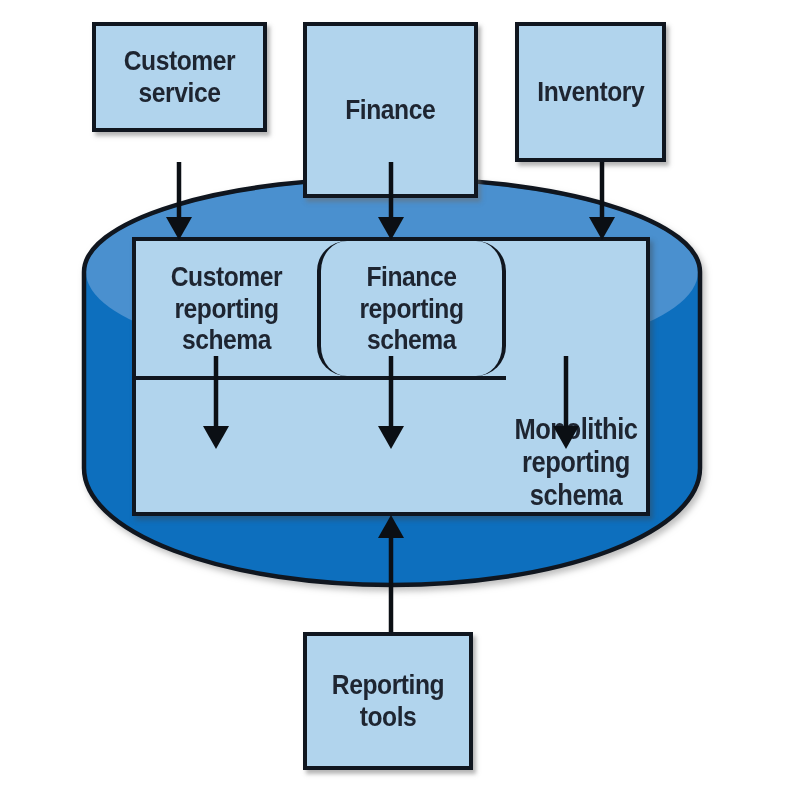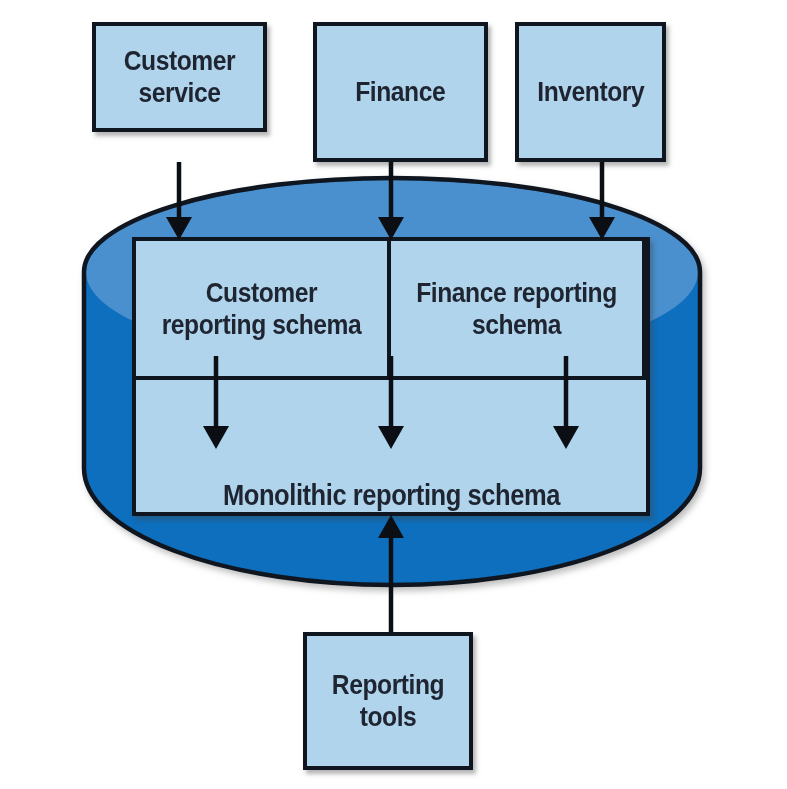--- a/index.html
+++ b/index.html
@@ -12,35 +12,35 @@
   .node{
     position:absolute;box-sizing:border-box;
     background:#b1d4ed;border:4px solid #10161f;
     display:flex;align-items:center;justify-content:center;text-align:center;
     color:#1e2531;font-weight:700;font-size:28px;line-height:1.14;
     box-shadow:3px 4px 4px rgba(110,110,110,0.5);
     z-index:2;
   }
   .cond{display:block;transform:scaleX(0.88);transform-origin:50% 50%;letter-spacing:-0.5px;}
   .box-customer-service{left:92px;top:22px;width:175px;height:110px;}
-  .box-finance{left:313px;top:22px;width:175px;height:140px;}
+  .box-finance{left:303px;top:22px;width:175px;height:176px;}
   .box-inventory{left:515px;top:22px;width:151px;height:140px;}
   .box-reporting-tools{left:303px;top:632px;width:170px;height:138px;}
   .grid{
     position:absolute;left:132px;top:237px;width:518px;height:279px;
     box-sizing:border-box;border:4px solid #10161f;background:#b1d4ed;
     box-shadow:3px 4px 5px rgba(60,70,80,0.45);
-    display:flex;flex-direction:column;z-index:2;
+    display:flex;flex-direction:row;z-index:2;
   }
   .schema-row{display:flex;height:135px;border-bottom:4px solid #10161f;}
   .cell{
     flex:1;display:flex;align-items:center;justify-content:center;text-align:center;
     color:#1e2531;font-weight:700;font-size:28px;line-height:1.14;box-sizing:border-box;
   }
-  .cell.mid{border-left:4px solid #10161f;border-right:4px solid #10161f;}
+  .cell.mid{border-left:4px solid #10161f;border-right:4px solid #10161f;border-radius:30px;}
   .mono{
     flex:1;display:flex;align-items:flex-end;justify-content:center;text-align:center;
     color:#1e2531;font-weight:700;font-size:29px;box-sizing:border-box;
   }
   .arrows{z-index:3;pointer-events:none;}
   .cylsvg{z-index:1;}
   .cyl-shadow{filter:drop-shadow(3px 4px 3px rgba(125,125,125,0.5));}
 </style>
 </head>
 <body>

